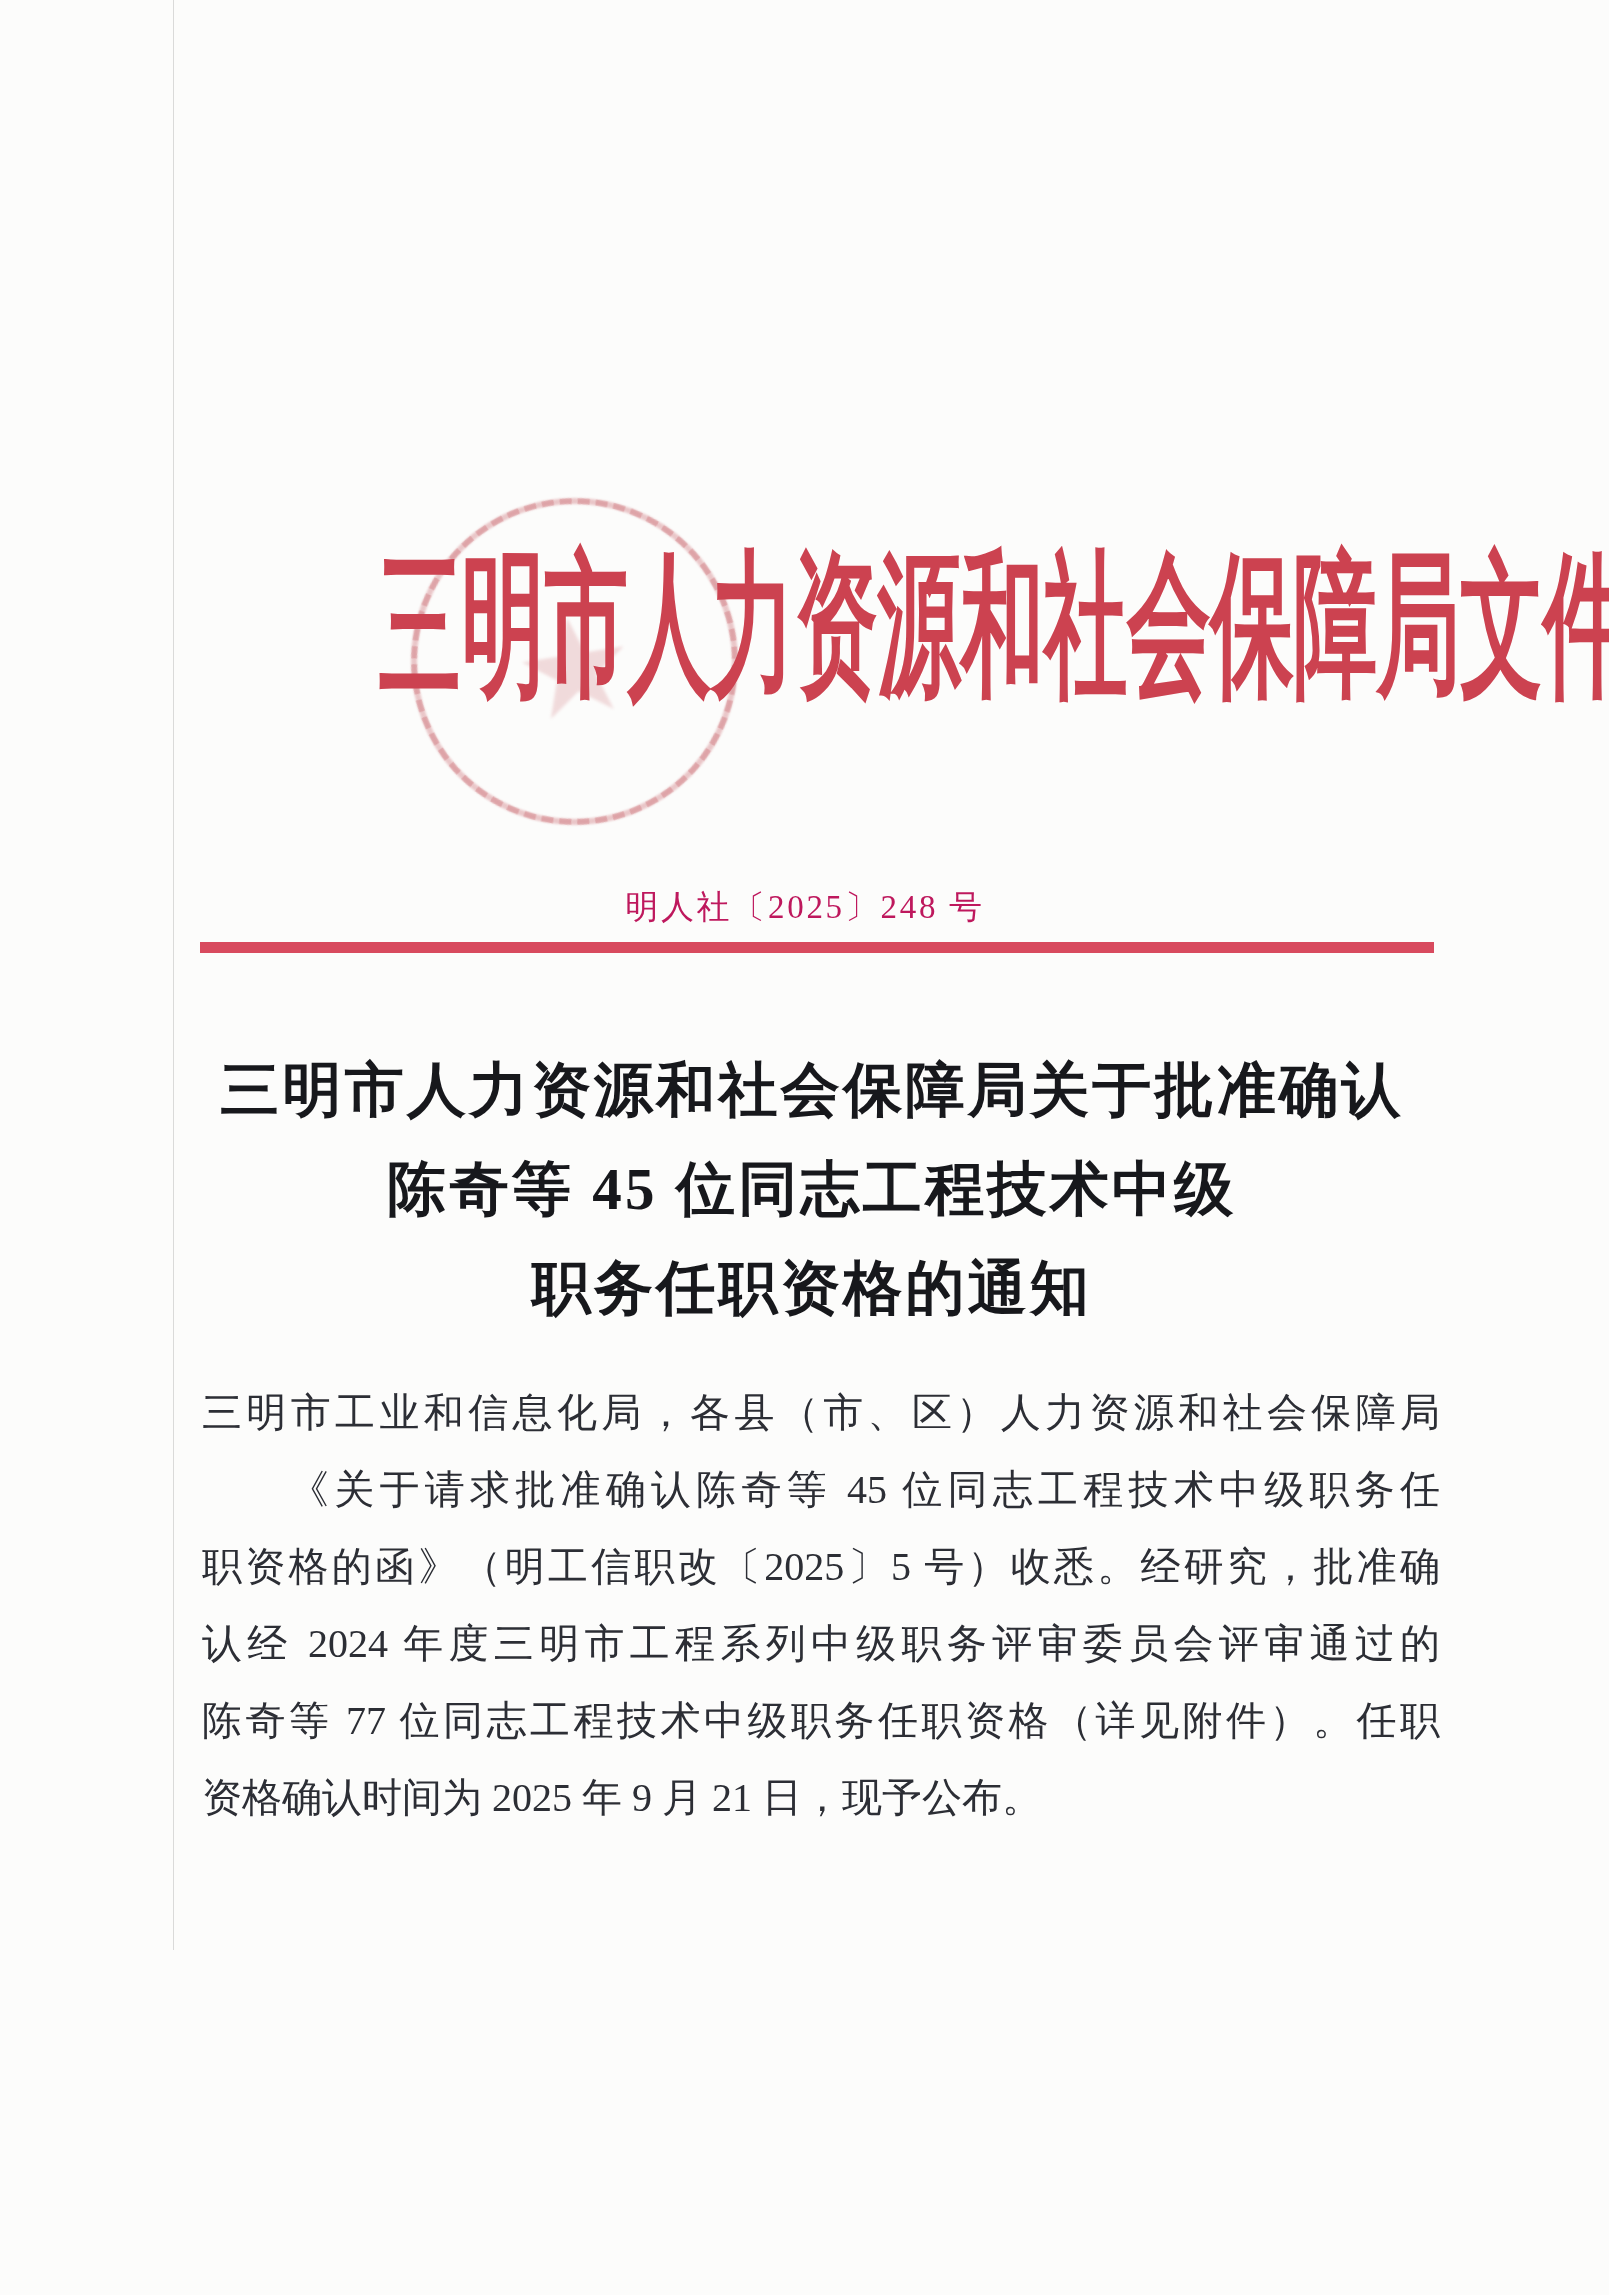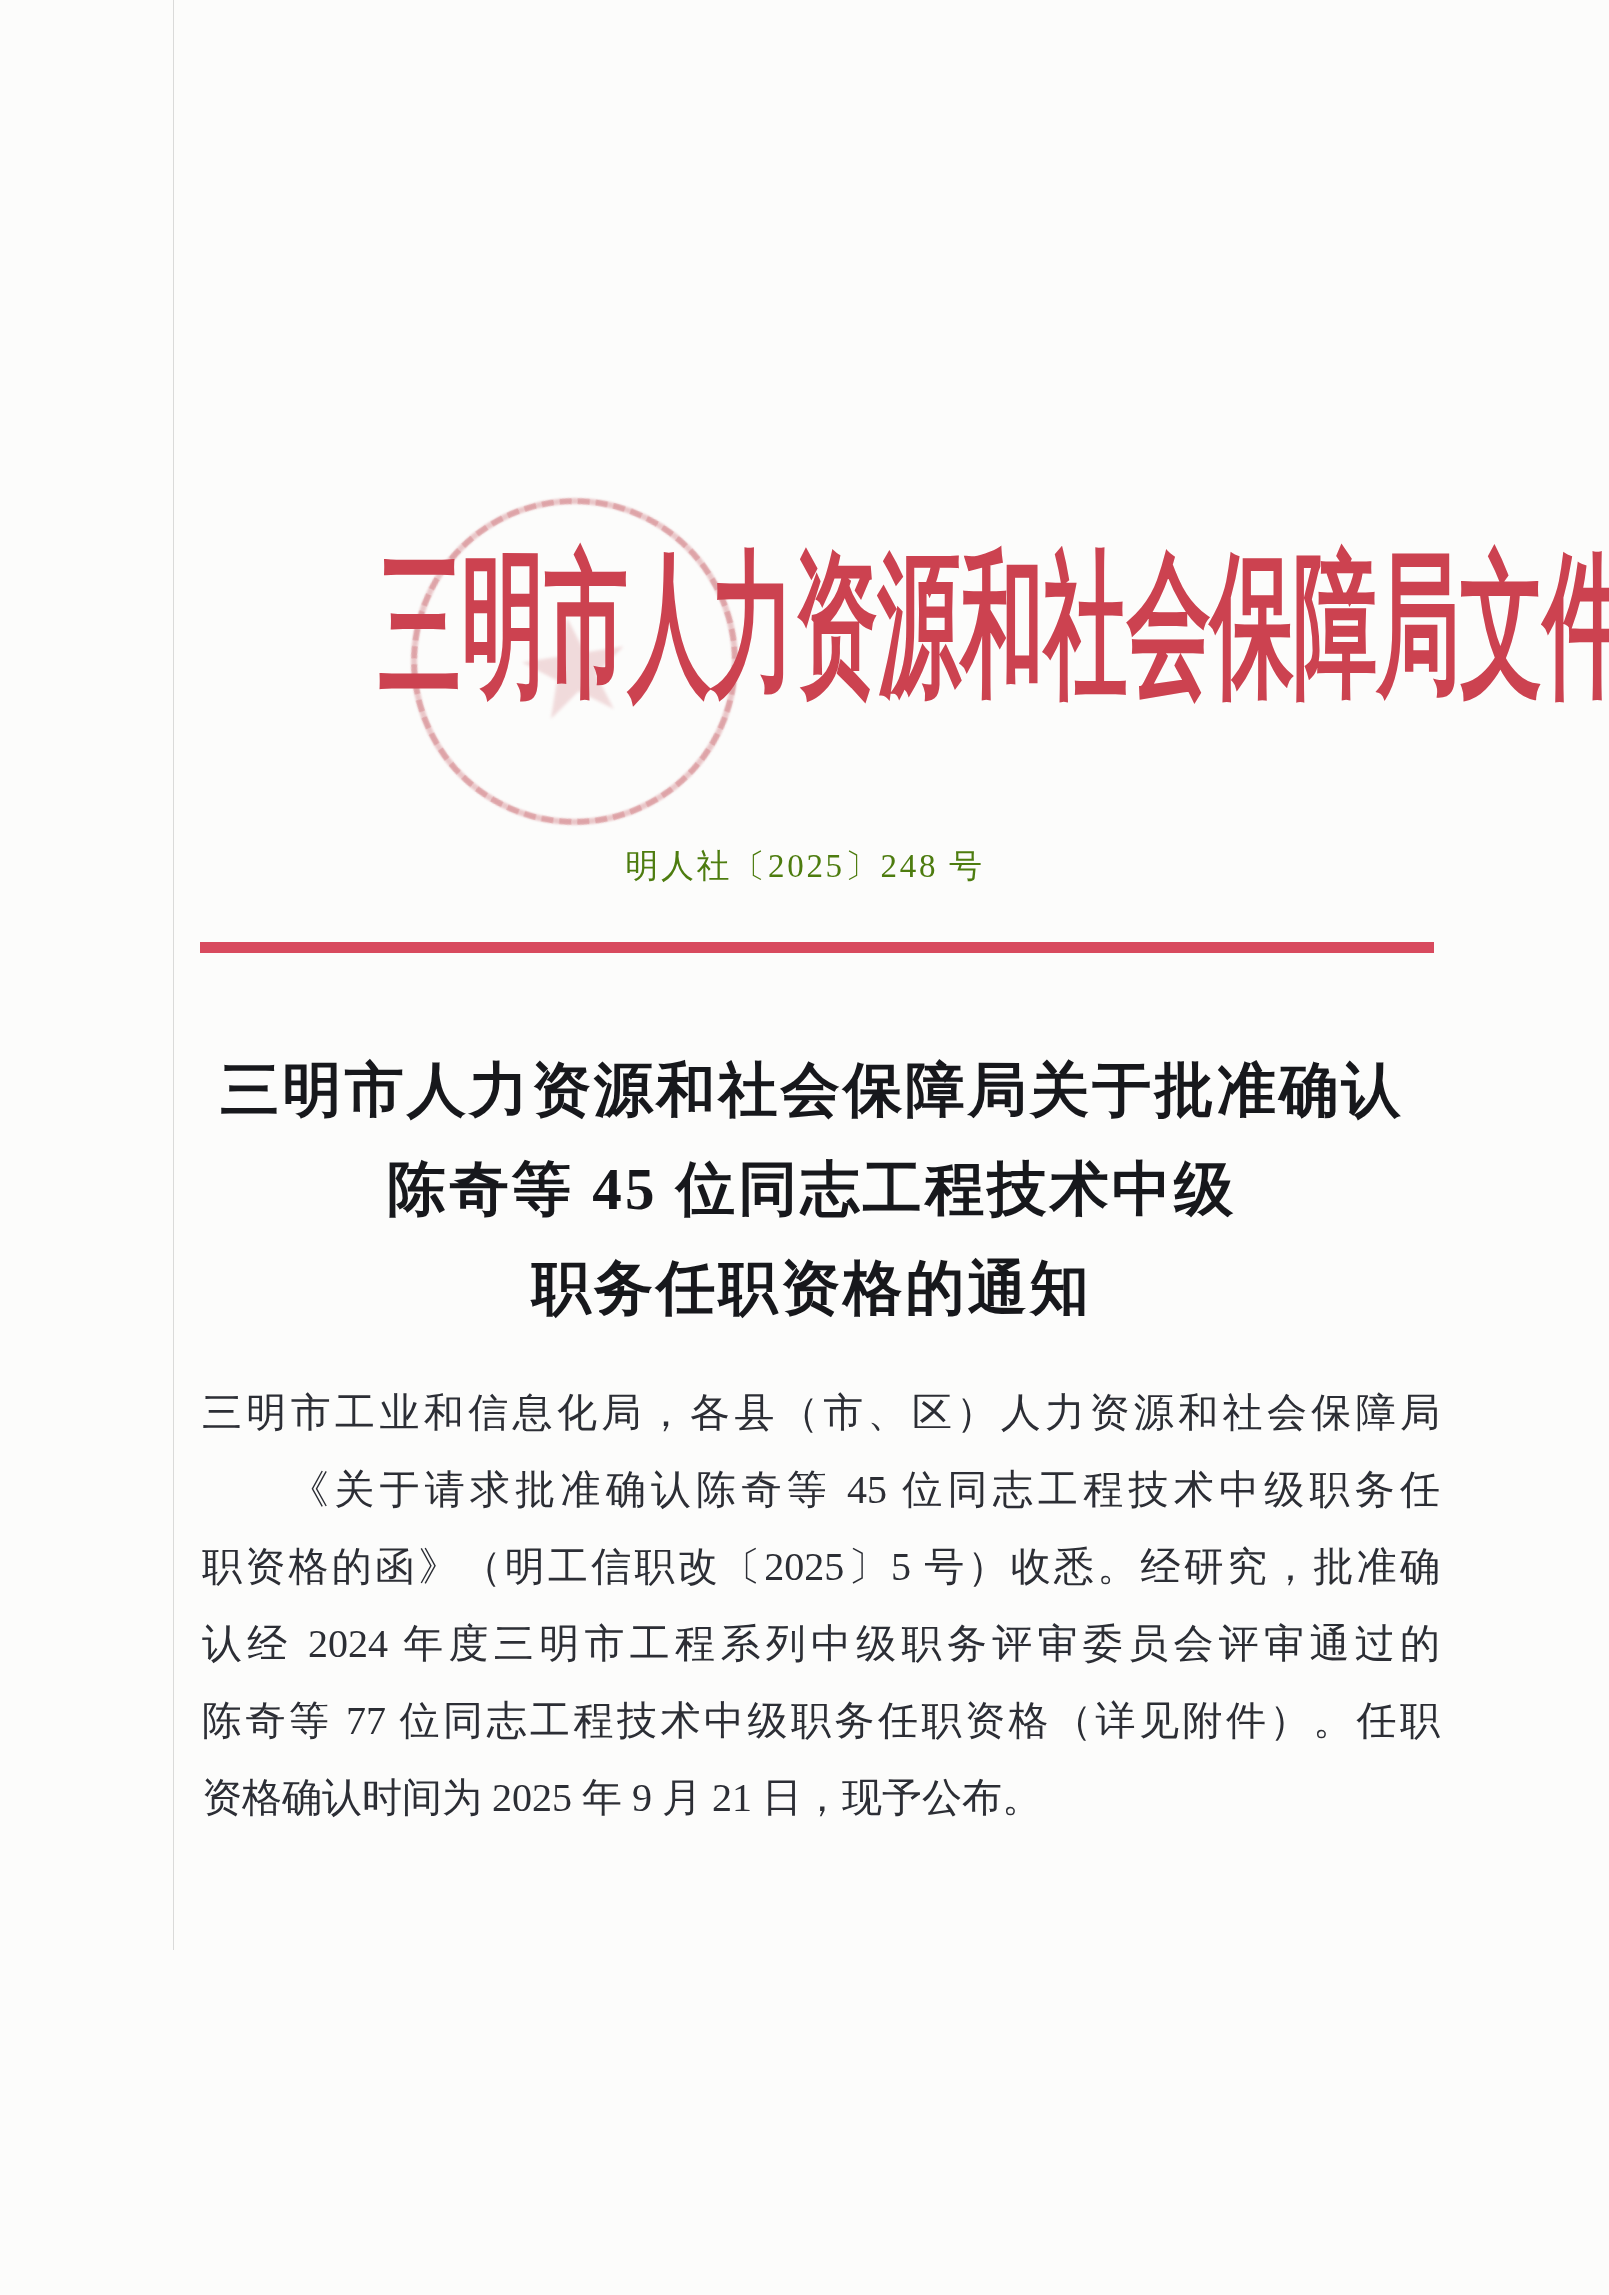--- a/index.html
+++ b/index.html
@@ -41,25 +41,25 @@
     position:absolute;top:548px;left:0;width:100%;
     margin:0;
     text-align:center;white-space:nowrap;
     font-size:157px;line-height:157px;font-weight:700;
     letter-spacing:0;
     color:var(--color-header-red);
     transform:scaleX(.53);
     transform-origin:center center;
   }
   .doc-number{
-    position:absolute;top:846px;left:0;width:100%;
+    position:absolute;top:887px;left:0;width:100%;
     text-align:center;
     font-size:33px;line-height:40px;
     letter-spacing:2.7px;
-    color:#4d7c0f;
+    color:#be185d;
   }
   .red-rule{
     position:absolute;left:200px;top:942px;width:1234px;height:10.7px;
     background:var(--color-rule-red);
   }
   .title-block{
     position:absolute;top:1041px;left:0;width:100%;
     text-align:center;
     color:var(--color-title-ink);
     font-weight:700;

